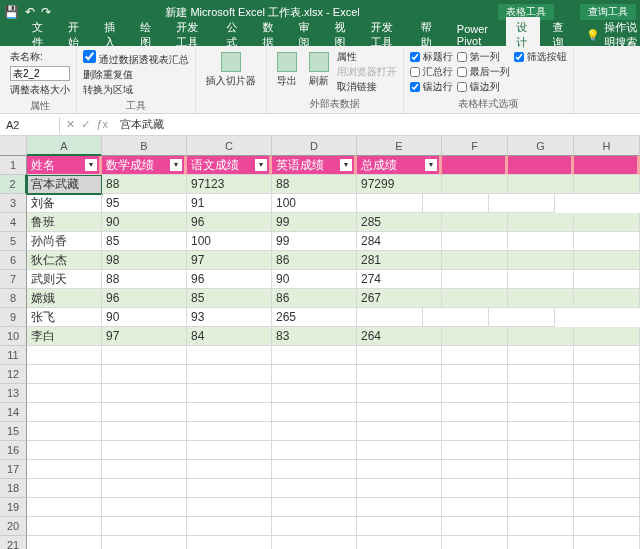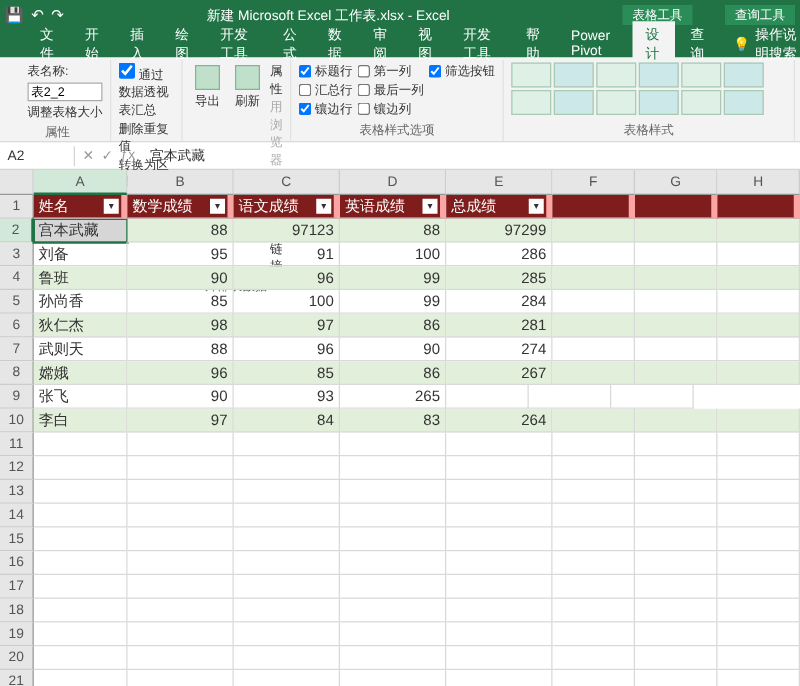--- a/index.html
+++ b/index.html
@@ -25,43 +25,43 @@
 .group-body { display: flex; gap: 4px; align-items: flex-start; }
 .group-label { text-align: center; font-size: 10px; color: #666; padding-top: 2px; }
 .vbtn { display: flex; flex-direction: column; align-items: center; gap: 2px; padding: 2px 4px; cursor: pointer; font-size: 10px; }
 .vbtn .icon { width: 20px; height: 20px; background: #c0e0cc; border: 1px solid #7db893; }
 .checklist { display: flex; flex-direction: column; gap: 1px; font-size: 10px; }
 .checklist label { display: flex; align-items: center; gap: 3px; white-space: nowrap; }
 .checklist input { width: 10px; height: 10px; }
 .styles-gallery { display: flex; flex-wrap: wrap; gap: 2px; width: 220px; }
 .style-thumb { width: 32px; height: 20px; background: #dff0e6; border: 1px solid #a8c9b3; }
 .style-thumb.alt { background: #cde8e8; }
-.tablename { display: flex; flex-direction: column; gap: 2px; font-size: 10px; margin-left: 12px; }
+.tablename { display: flex; flex-direction: column; gap: 2px; font-size: 10px; }
 .tablename input { width: 60px; font-size: 10px; border: 1px solid #aaa; padding: 1px 2px; }
 
 
 .formula-bar { display: flex; align-items: center; border-bottom: 1px solid #d4d4d4; height: 22px; background: #fff; }
 .name-box { width: 60px; border-right: 1px solid #d4d4d4; padding: 2px 6px; font-size: 11px; }
 .fx-btns { display: flex; gap: 6px; padding: 0 6px; color: #999; }
 .fx-input { flex: 1; padding: 2px 6px; font-size: 11px; }
 
 
 .sheet { display: flex; height: 393px; }
 .corner { width: 28px; height: 20px; background: #e6e6e6; border-right: 1px solid #ccc; border-bottom: 1px solid #999; }
 .col-headers { display: flex; height: 20px; }
 .col-h { background: #e6e6e6; border-right: 1px solid #ccc; border-bottom: 1px solid #999; text-align: center; font-size: 11px; line-height: 20px; color: #555; }
 .col-h.sel { background: #d2e8d8; border-bottom: 2px solid #217346; }
 .row-headers { width: 28px; }
 .row-h { height: 19px; background: #e6e6e6; border-right: 1px solid #999; border-bottom: 1px solid #ccc; text-align: center; font-size: 11px; line-height: 19px; color: #555; }
 .row-h.sel { background: #d2e8d8; border-right: 2px solid #217346; }
 .grid { position: relative; }
 .row { display: flex; height: 19px; }
 .cell { border-right: 1px solid #d9d9d9; border-bottom: 1px solid #d9d9d9; padding: 0 4px; font-size: 12px; line-height: 19px; overflow: hidden; white-space: nowrap; }
-.cell.num { text-align: right; }
-.hdr-row .cell { background: #7f1d1d; color: #fff; font-weight: 500; border-right: 5px solid #fca5a5; position: relative; }
+.cell.num { }
+.hdr-row .cell { background: #ec4899; color: #fff; font-weight: 500; border-right: 3px solid #fca5a5; position: relative; }
 .hdr-row .cell .drop { position: absolute; right: 2px; top: 3px; width: 12px; height: 12px; background: #fff; font-size: 8px; text-align: center; line-height: 12px; color: #333; }
 .band .cell { background: #e2efda; }
 .active-cell { outline: 2px solid #217346; outline-offset: -1px; background: #d6d6d6 !important; }
 
 .colA { width: 75px; } .colB { width: 85px; } .colC { width: 85px; } .colD { width: 85px; } .colE { width: 85px; }
 .colF, .colG, .colH { width: 66px; }
 </style>
 </head>
 <body>
 
@@ -111,20 +111,26 @@
 
   <div class="group">
     <div class="group-body" style="flex-direction:column;gap:1px;font-size:10px">
       <label><input type="checkbox" checked="" style=""> <span>通过数据透视表汇总</span></label>
       <span>删除重复值</span>
       <span>转换为区域</span>
     </div>
     <div class="group-label">工具</div>
   </div>
 
+  <div class="group">
+    <div class="vbtn">
+      <span class="icon"></span>
+      <span>插入切片器</span>
+    </div>
+  </div>
 
   <div class="group">
     <div class="group-body">
       <div class="vbtn">
           <span class="icon"></span>
           <span>导出</span>
         </div>
       <div class="vbtn">
           <span class="icon"></span>
           <span>刷新</span>
@@ -171,37 +177,20 @@
       <div class="checklist">
         <label>
             <input type="checkbox" checked="" style="">
             <span>筛选按钮</span>
           </label>
       </div>
     </div>
     <div class="group-label">表格样式选项</div>
   </div>
 
-  <div class="group" style="flex:1">
-    <div class="styles-gallery">
-      <div class="style-thumb"></div>
-      <div class="style-thumb alt"></div>
-      <div class="style-thumb"></div>
-      <div class="style-thumb alt"></div>
-      <div class="style-thumb"></div>
-      <div class="style-thumb alt"></div>
-      <div class="style-thumb"></div>
-      <div class="style-thumb alt"></div>
-      <div class="style-thumb"></div>
-      <div class="style-thumb alt"></div>
-      <div class="style-thumb"></div>
-      <div class="style-thumb alt"></div>
-    </div>
-    <div class="group-label">表格样式</div>
-  </div>
 </div>
 
 <div class="formula-bar">
   <div class="name-box">A2</div>
   <div class="fx-btns">
     <span>✕</span>
     <span>✓</span>
     <span>ƒx</span>
   </div>
   <div class="fx-input">宫本武藏</div>
@@ -264,21 +253,20 @@
           <div class="cell colE num">97299</div>
           <div class="cell colF"></div>
           <div class="cell colG"></div>
           <div class="cell colH"></div>
         </div>
         <div class="row">
           <div class="cell colA">刘备</div>
           <div class="cell colB num">95</div>
           <div class="cell colC num">91</div>
           <div class="cell colD num">100</div>
-          <div class="cell colE num">286</div>
           <div class="cell colF"></div>
           <div class="cell colG"></div>
           <div class="cell colH"></div>
         </div>
         <div class="row band">
           <div class="cell colA">鲁班</div>
           <div class="cell colB num">90</div>
           <div class="cell colC num">96</div>
           <div class="cell colD num">99</div>
           <div class="cell colE num">285</div>

